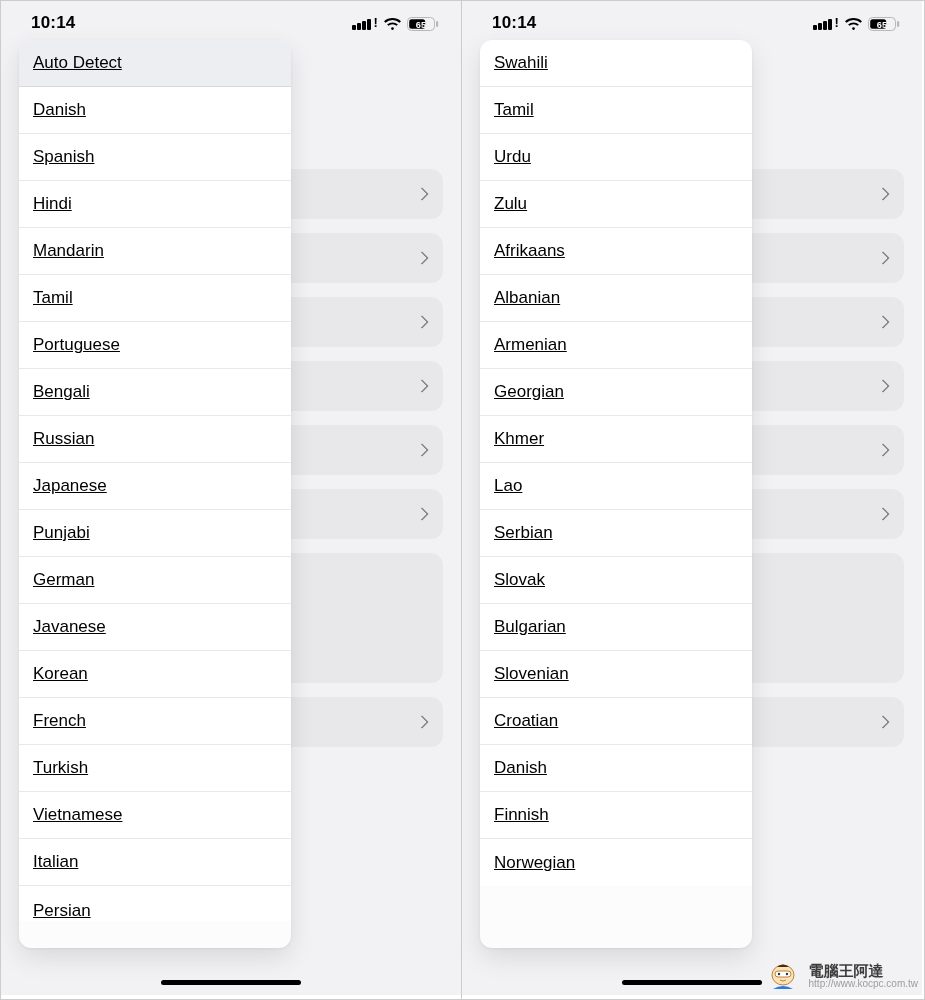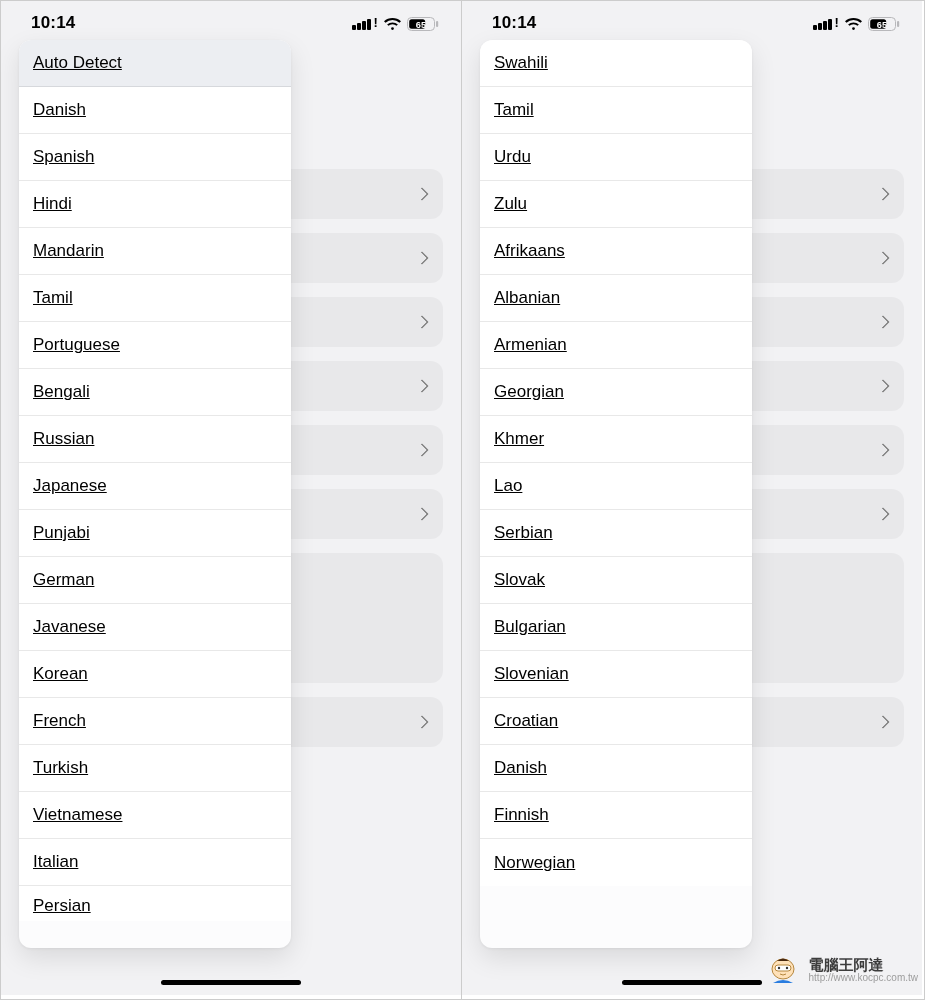--- a/index.html
+++ b/index.html
@@ -99,31 +99,31 @@
     display:flex;align-items:center;
     padding:0 14px;
     font-size:17px;
     font-weight:500;
     border-bottom:1px solid var(--sep);
     background:var(--card);
   }
   .dropdown .row:first-child{border-top-left-radius:12px;border-top-right-radius:12px;}
   .dropdown .row.last-visible{border-bottom:none;}
   .dropdown .row.sel{background:#eceef2;}
-  .dropdown .row.partial{height:35px;align-items:flex-start;padding-top:10px;}
+  .dropdown .row.partial{height:35px;align-items:flex-end;padding-top:10px;}
   
   .home{
     position:absolute;
     bottom:10px;left:50%;transform:translateX(-50%);
     width:140px;height:5px;border-radius:3px;background:#000;
   }
   
   .watermark{
     position:absolute;
-    right:6px;bottom:12px;
+    right:6px;bottom:6px;
     display:flex;align-items:center;gap:6px;
     color:#6b6b6b;
   }
   .watermark .mascot{
     width:40px;height:34px;
   }
   .watermark .txt{display:flex;flex-direction:column;line-height:1.05;}
   .watermark .txt .zh{font-size:15px;font-weight:700;color:#3c3c3c;font-family:"PingFang TC", "Microsoft JhengHei", sans-serif;}
   .watermark .txt .url{font-size:10px;color:#9d9d9d;}
 </style>

